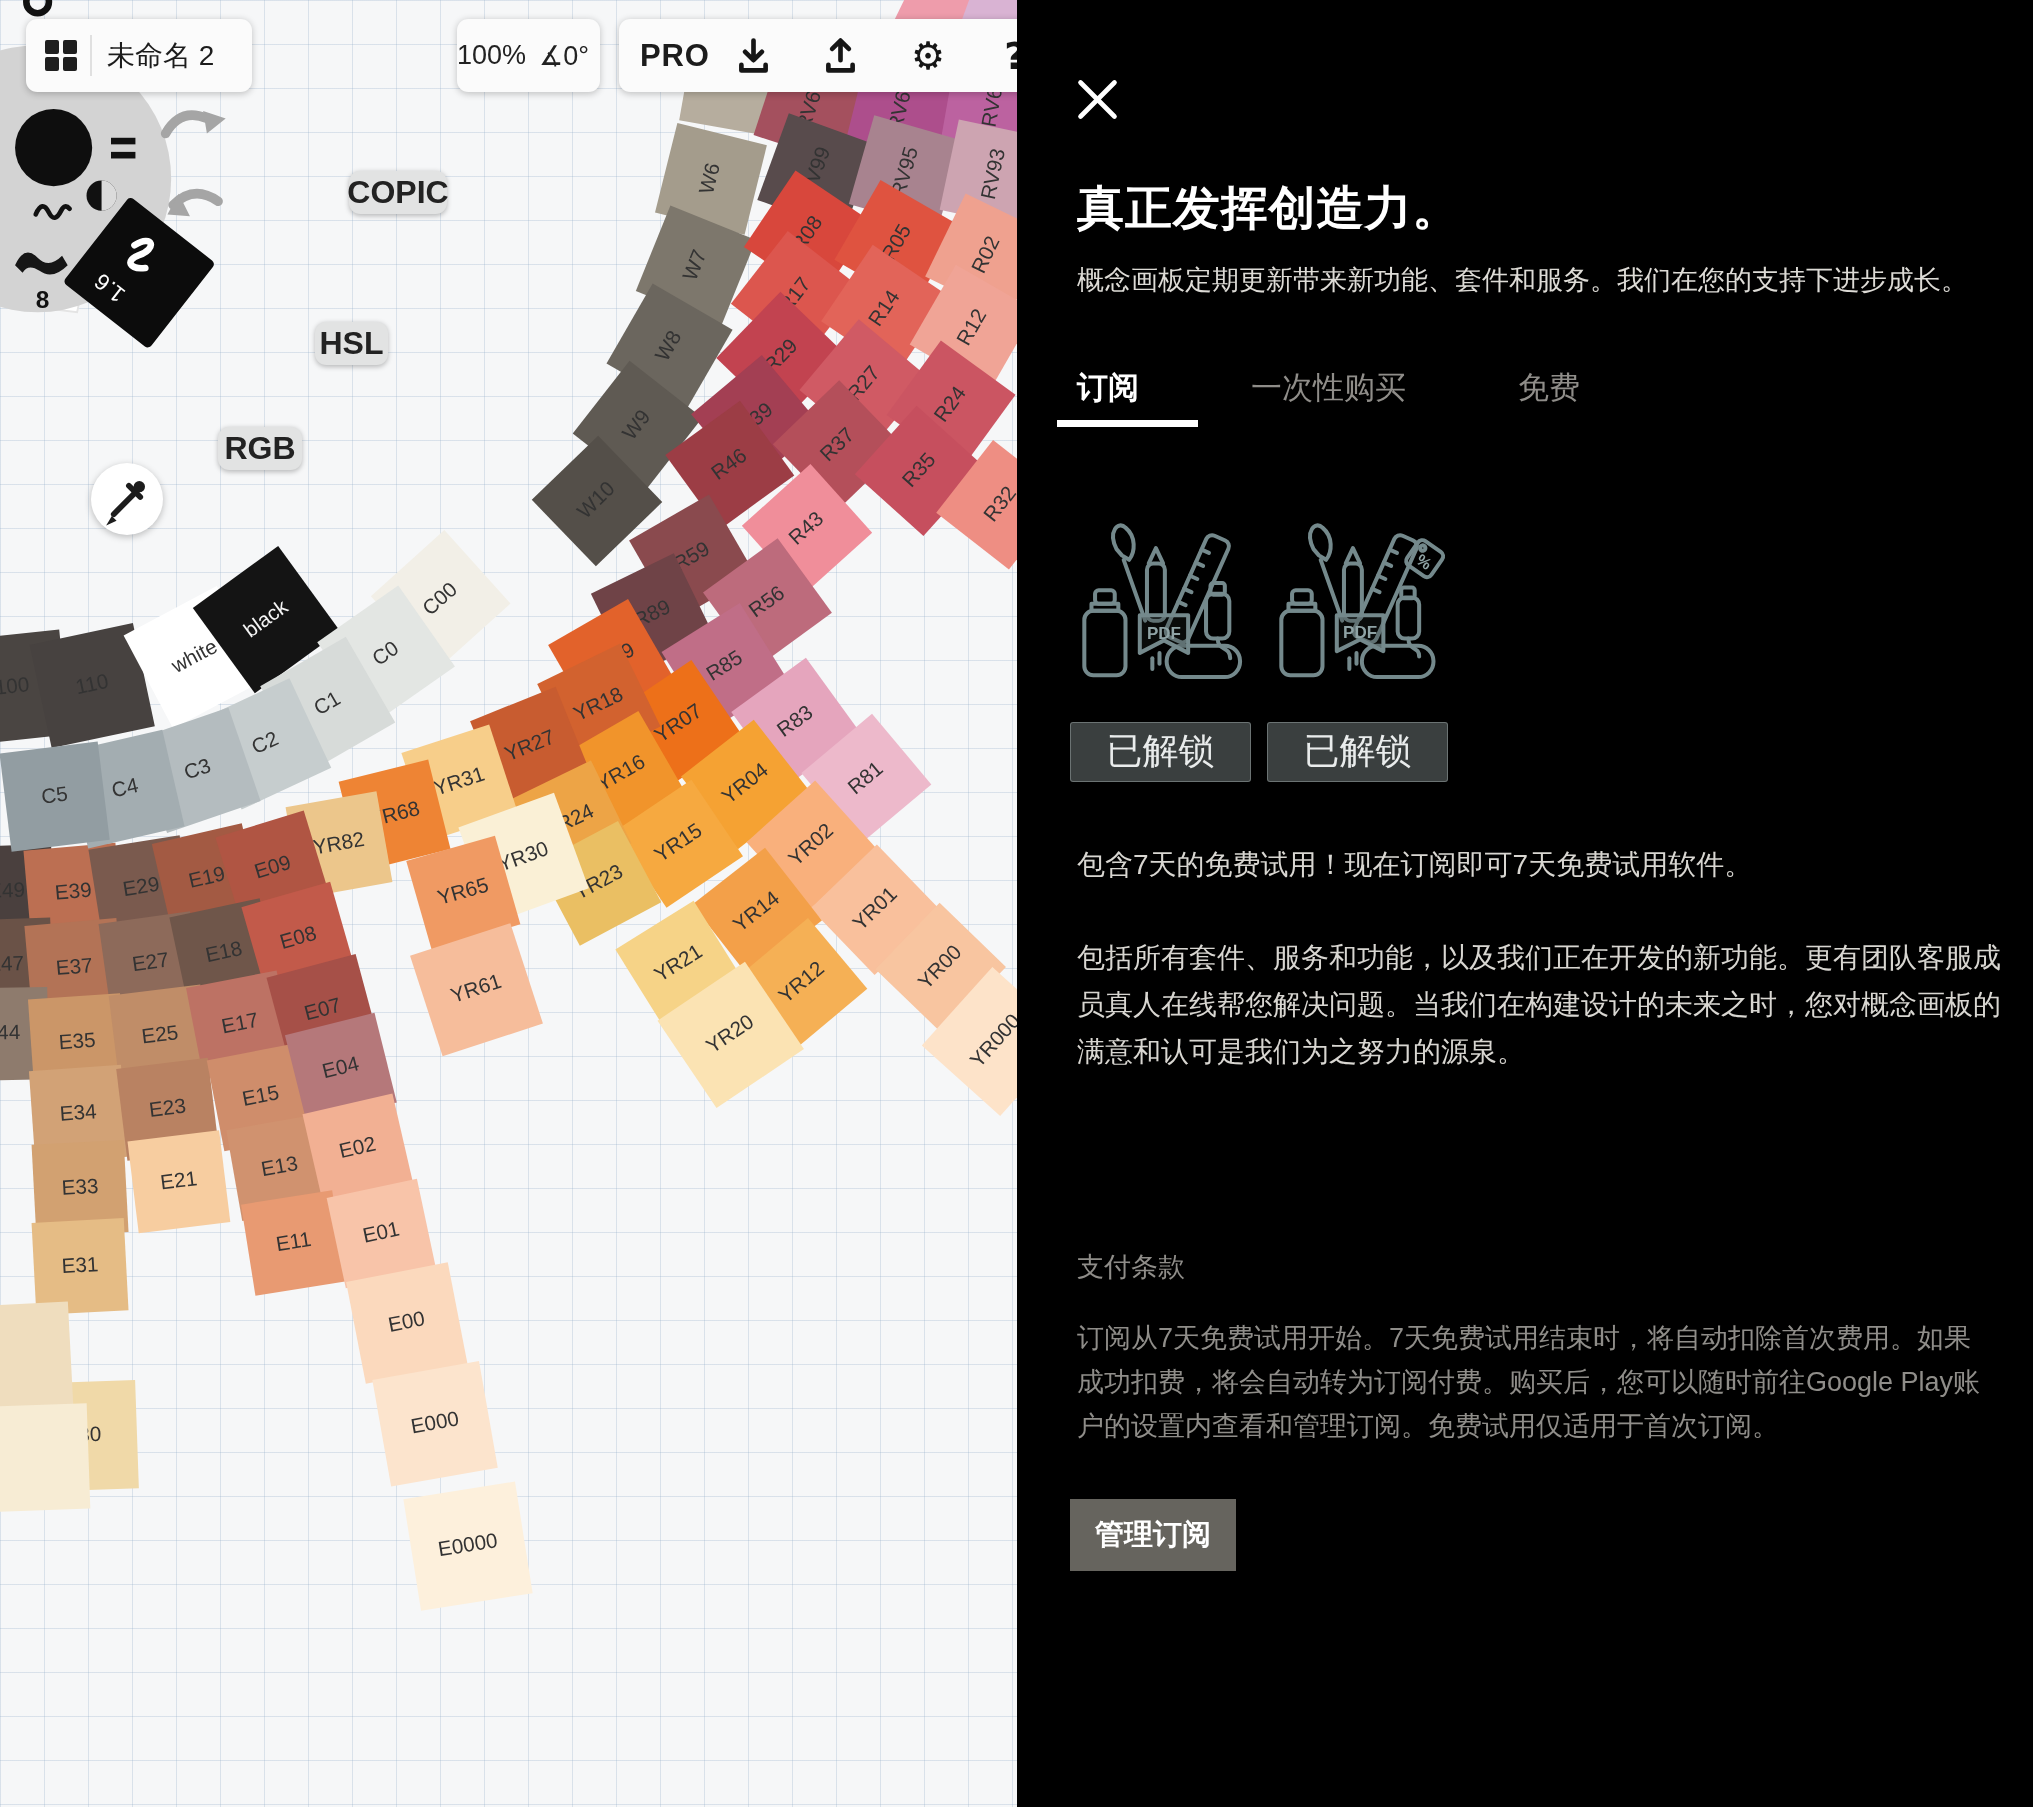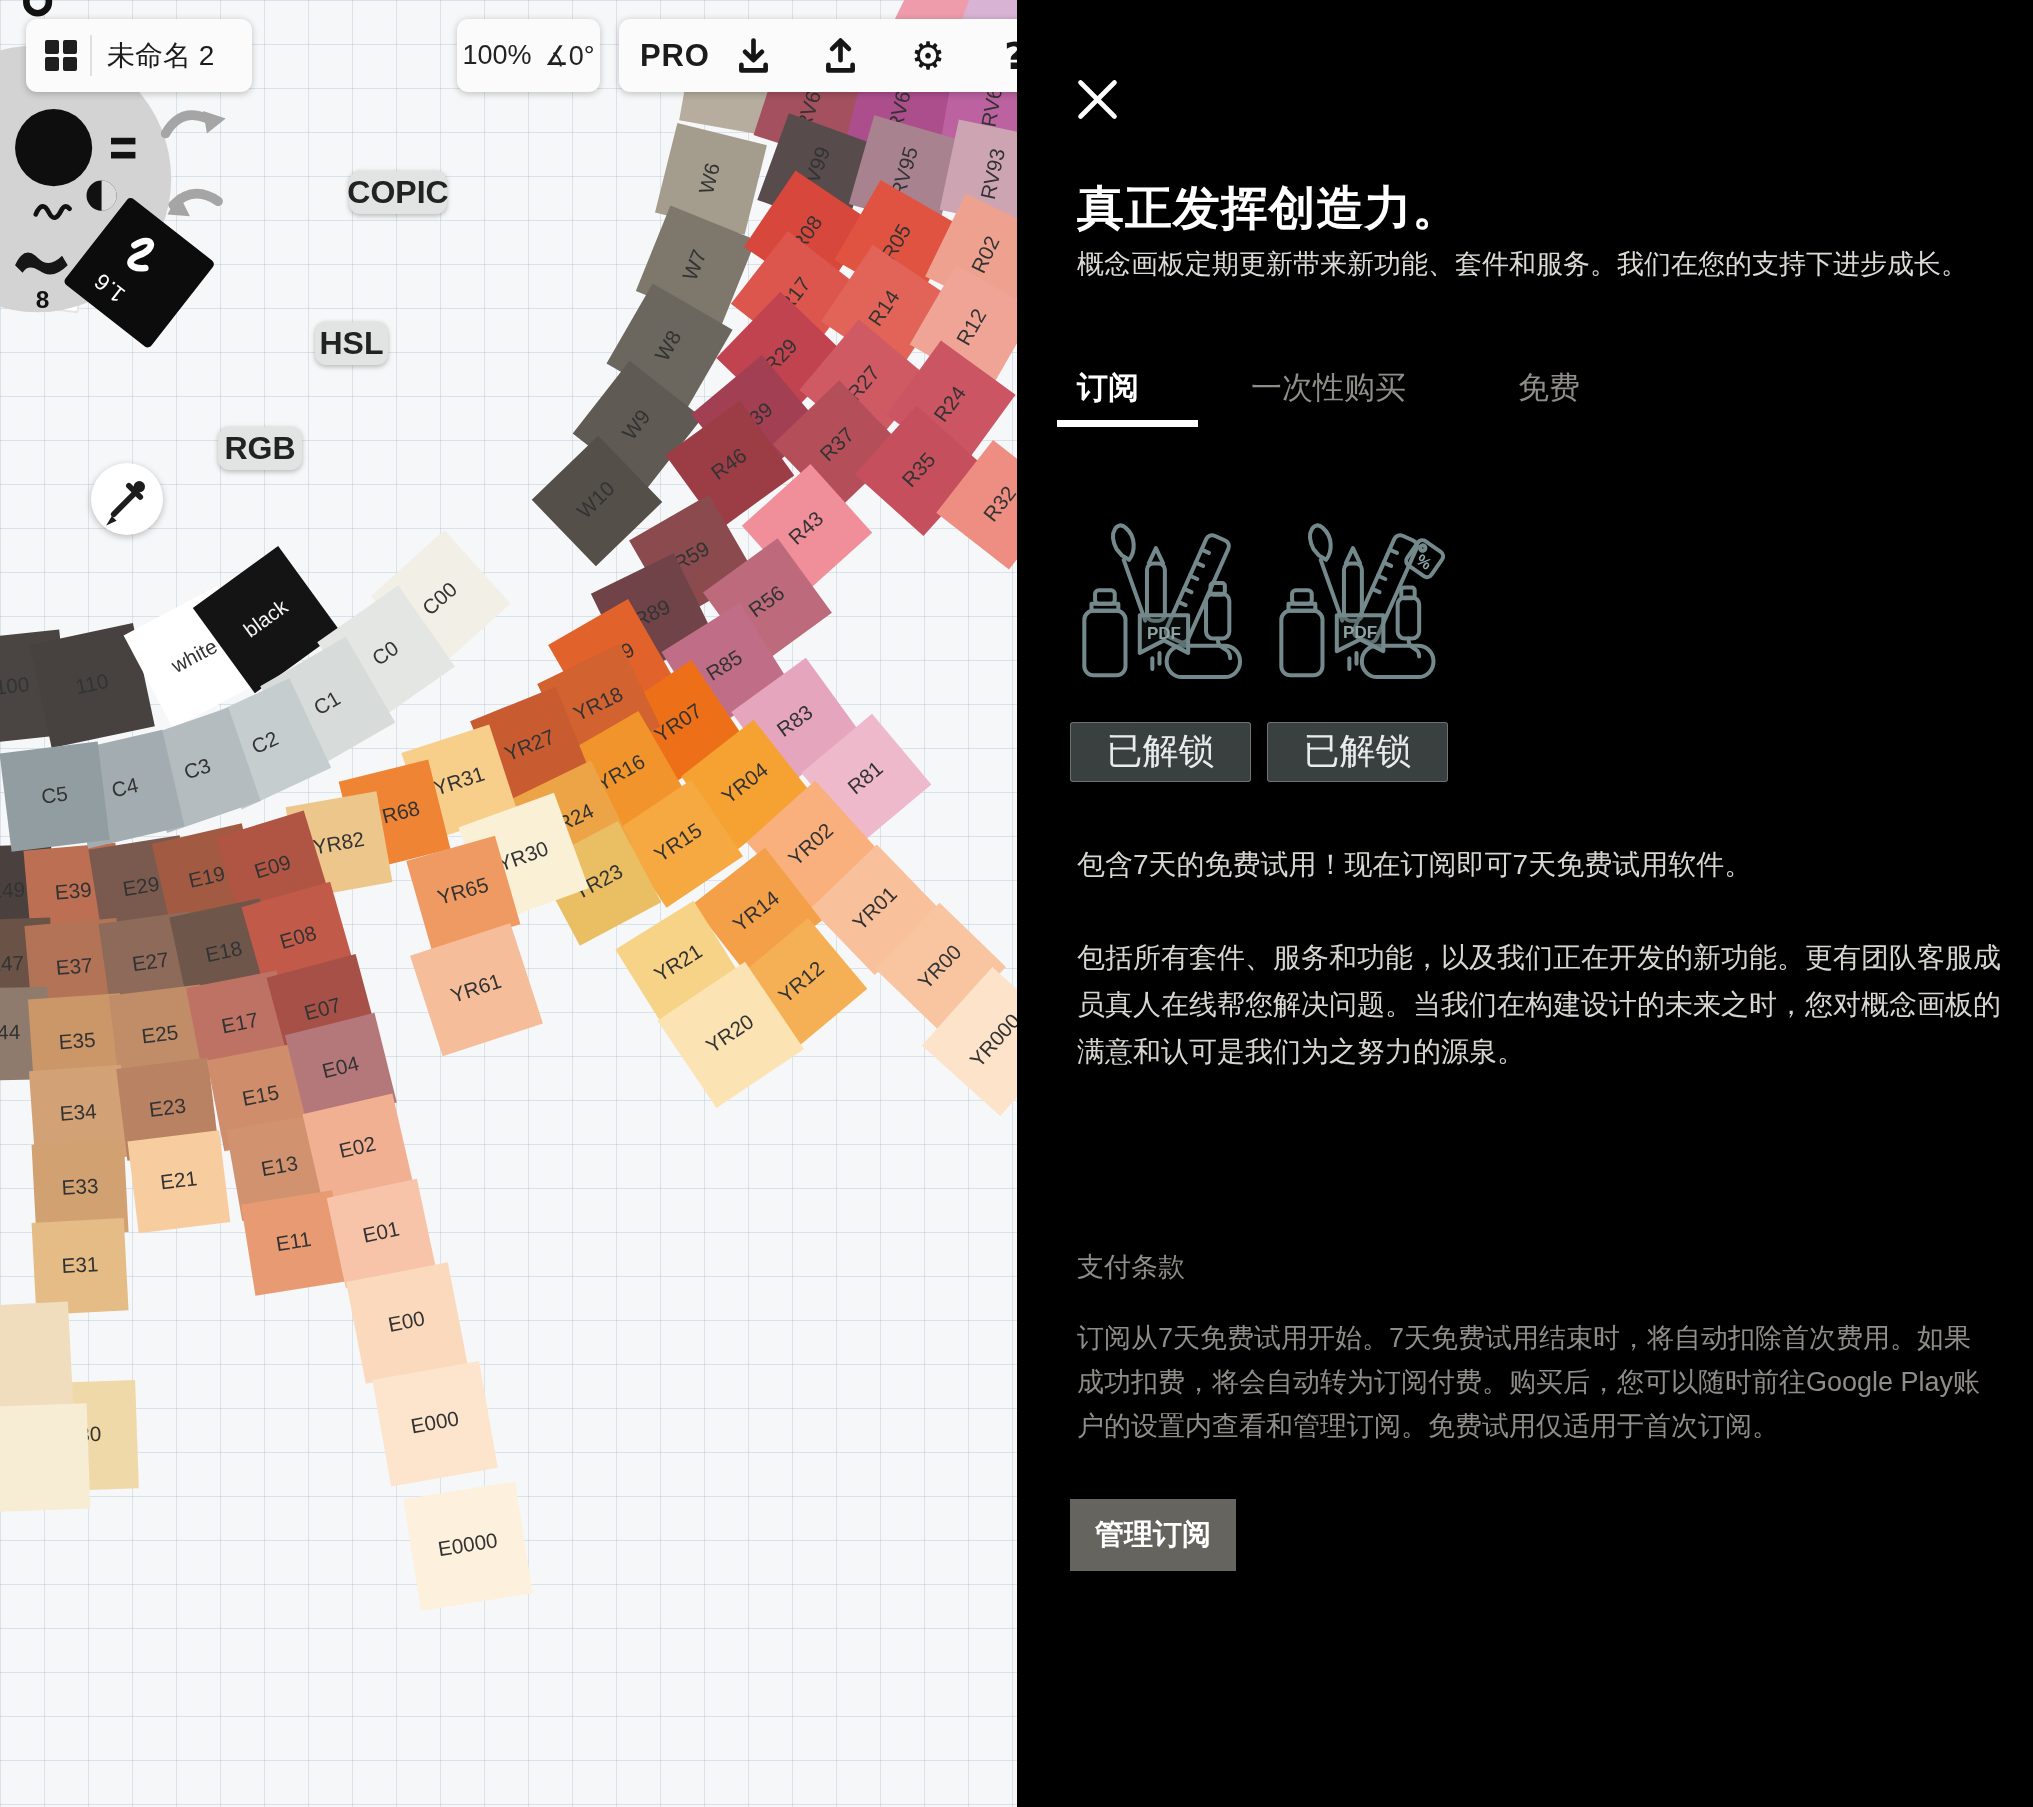--- a/index.html
+++ b/index.html
@@ -21,21 +21,21 @@
         box-shadow:0 1.9px 7.5px rgba(0,0,0,.22);display:flex;align-items:center;
         color:#1c1c1c;}
   .chip.minichip{background:#e2e3e3;box-shadow:0 1.9px 5.6px rgba(0,0,0,.25);
         justify-content:center;font-weight:bold;font-size:32px;color:#222;}
   #name-chip{left:26px;top:19px;width:226px;height:73px;}
   #name-chip .grid-ic{width:32px;height:32px;margin-left:19px;display:grid;
         grid-template-columns:14px 14px;grid-template-rows:14px 14px;gap:3.8px;}
   #name-chip .grid-ic i{background:#1f1f1f;border-radius:1.9px;}
   #name-chip .divider{width:1.9px;height:41px;background:#e0e0e0;margin:0 15px 0 13px;}
   #name-chip .nm{font-size:28px;}
-  #zoom-chip{left:457px;top:19px;width:143px;height:73px;justify-content:center;gap:13px;}
+  #zoom-chip{left:457px;top:19px;width:143px;height:73px;gap:13px;}
   #zoom-chip span{font-size:27px;color:#222;}
   #main-toolbar{left:619px;top:19px;width:440px;height:73px;}
   #main-toolbar .pro{font-size:31px;font-weight:bold;margin-left:21px;letter-spacing:0.9px;}
   #main-toolbar .tbi{flex:1;display:flex;justify-content:center;align-items:center;height:100%;}
   #main-toolbar .glyph{font-size:38px;font-weight:bold;color:#161616;
         font-family:"DejaVu Sans",sans-serif;}
   #copic-chip{left:349px;top:171px;width:98px;height:43px;}
   #hsl-chip{left:315px;top:322px;width:73px;height:43px;}
   #rgb-chip{left:218px;top:427px;width:84px;height:43px;}
   #dropper{position:absolute;left:91px;top:463px;width:72px;height:72px;border-radius:50%;
@@ -48,21 +48,21 @@
     background:
       linear-gradient(100deg, rgba(24,23,20,.96) 0%, rgba(24,23,20,.9) 36%, rgba(24,23,20,.5) 54%, rgba(24,23,20,0) 72%),
       radial-gradient(ellipse 734px 603px at 102% -4%, #0c2a30 0%, #0c2a30 34%, #133b42 34%, #133b42 52%, rgba(19,59,66,0) 52.5%),
       radial-gradient(ellipse 1412px 1224px at 128% 108%, #0b2227 0%, #0b2227 40%, #133a41 40%, #133a41 52%, #1a4a53 52%, #1a4a53 62%, #205763 62%, #205763 68%, rgba(32,87,99,0) 68.5%),
       radial-gradient(ellipse 1318px 942px at 16% 80%, rgba(77,60,38,.92) 0%, rgba(77,60,38,.92) 52%, rgba(77,60,38,0) 70%),
       radial-gradient(ellipse 1601px 1412px at 62% 34%, #3a3226 0%, #3a3226 58%, rgba(58,50,38,0) 76%),
       #262219;}
   .panel>*{position:relative;}
   #close-btn{position:absolute;left:56px;top:75px;width:49px;height:49px;cursor:pointer;}
   #p-title{position:absolute;left:60px;top:177px;font-size:47px;font-weight:bold;letter-spacing:0.9px;}
-  #p-sub{position:absolute;left:60px;top:244px;width:904px;font-size:27px;color:#dddbd6;line-height:41px;}
+  #p-sub{position:absolute;left:60px;top:260px;width:904px;font-size:27px;color:#dddbd6;line-height:41px;}
   #tabs{position:absolute;left:60px;top:367px;display:flex;gap:112px;font-size:31px;}
   #tabs .tab{color:#8f8d89;}
   #tabs .tab.active{color:#fff;font-weight:bold;}
   #tab-underline{position:absolute;left:40px;top:420px;width:141px;height:6.6px;background:#fff;}
   .card{position:absolute;top:508px;width:179px;}
   #card-0{left:53px;} #card-1{left:250px;}
   .card .ill{width:179px;height:186px;}
   .unlock-btn{margin-top:24.5px;width:179px;height:58px;border-radius:3px;
       background:rgba(170,184,184,.34);border:0.9px solid rgba(200,212,212,.35);
       display:flex;align-items:center;justify-content:center;

